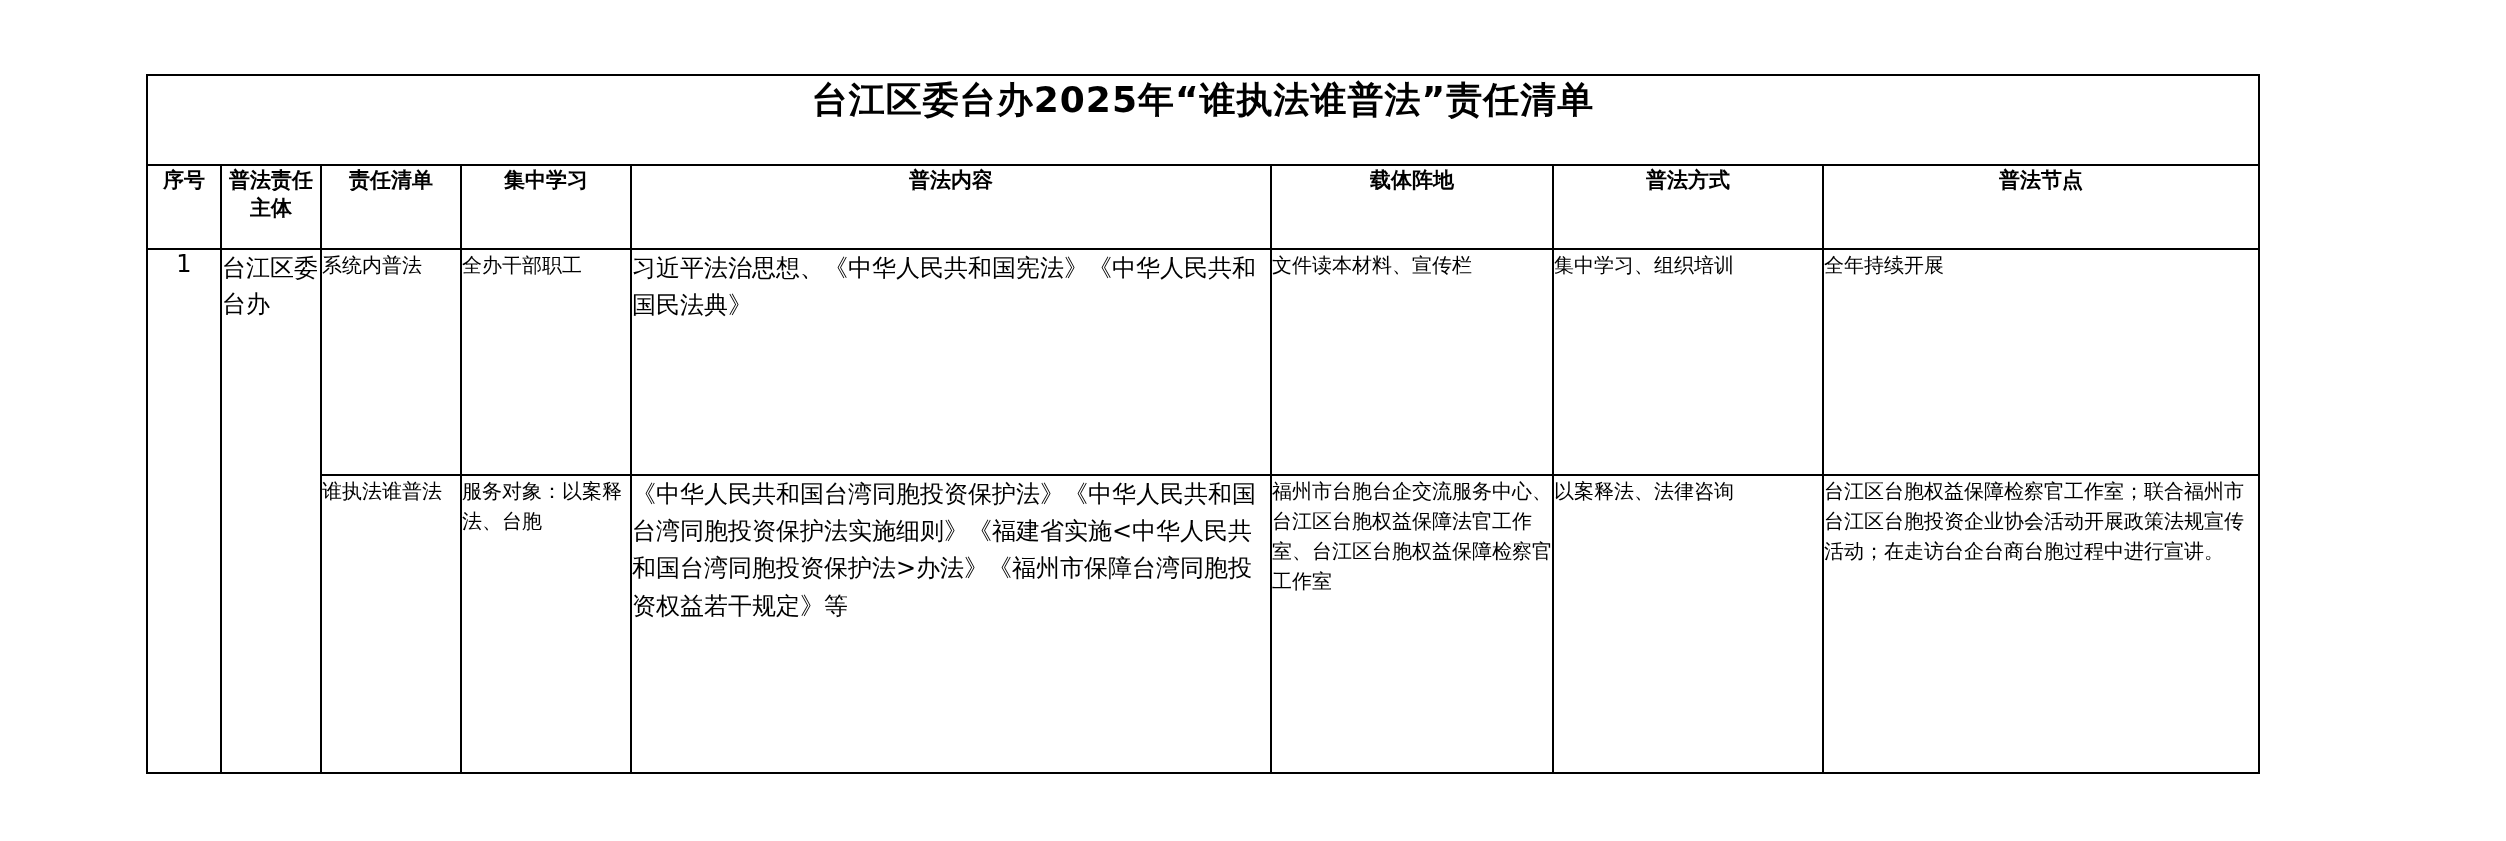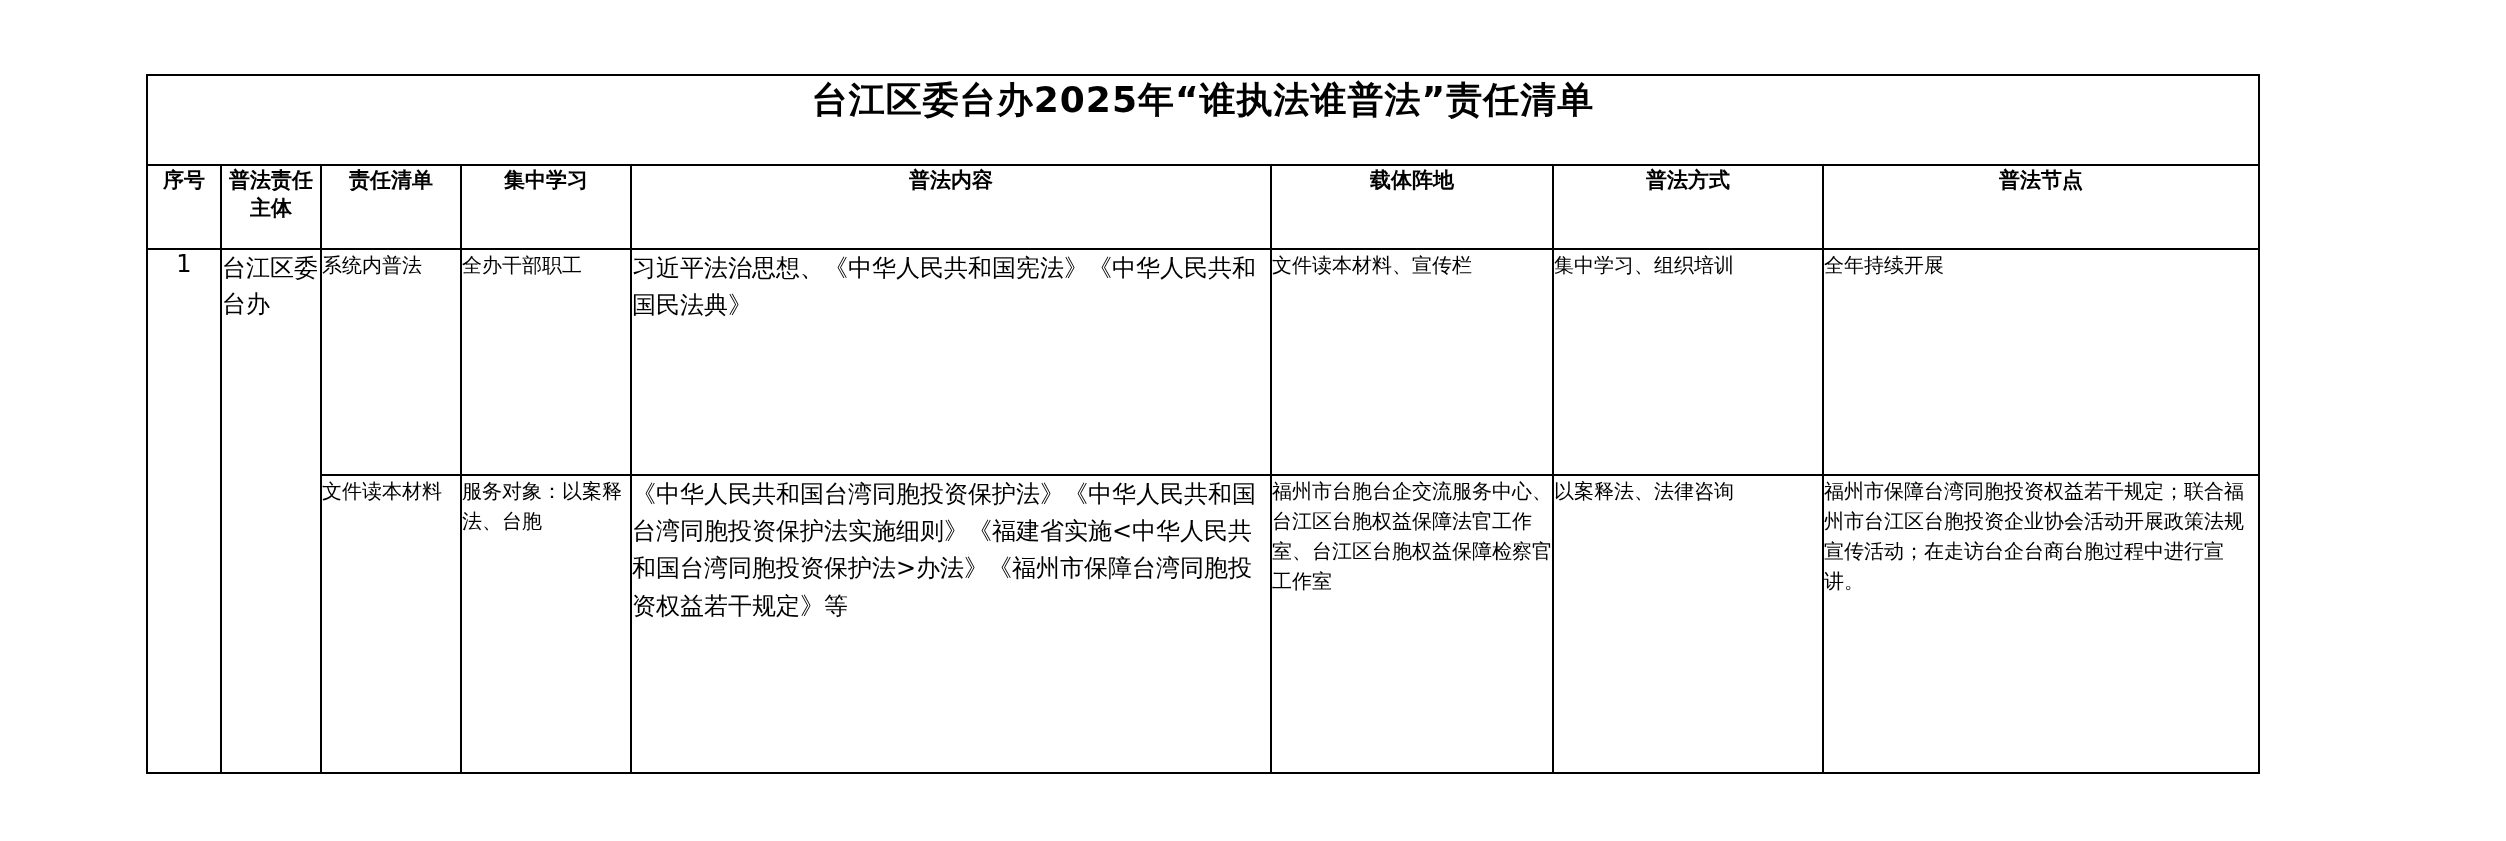--- a/index.html
+++ b/index.html
@@ -112,22 +112,22 @@
         <td class="num-cell" rowspan="2">1</td>
         <td class="subject-cell" rowspan="2">台江区委台办</td>
         <td class="cell cell-mid">系统内普法</td>
         <td class="cell cell-mid">全办干部职工</td>
         <td class="content-cell">习近平法治思想、《中华人民共和国宪法》《中华人民共和国民法典》</td>
         <td class="cell cell-mid">文件读本材料、宣传栏</td>
         <td class="cell cell-mid">集中学习、组织培训</td>
         <td class="cell cell-mid">全年持续开展</td>
       </tr>
       <tr class="row2">
-        <td class="cell cell-mid">文件读本材料</td>
+        <td class="cell cell-mid">谁执法谁普法</td>
         <td class="cell cell-mid">服务对象：以案释法、台胞</td>
         <td class="content-cell">《中华人民共和国台湾同胞投资保护法》《中华人民共和国台湾同胞投资保护法实施细则》《福建省实施&lt;中华人民共和国台湾同胞投资保护法&gt;办法》《福州市保障台湾同胞投资权益若干规定》等</td>
         <td class="cell cell-mid">福州市台胞台企交流服务中心、台江区台胞权益保障法官工作室、台江区台胞权益保障检察官工作室</td>
         <td class="cell cell-mid">以案释法、法律咨询</td>
-        <td class="cell cell-mid">福州市保障台湾同胞投资权益若干规定；联合福州市台江区台胞投资企业协会活动开展政策法规宣传活动；在走访台企台商台胞过程中进行宣讲。</td>
+        <td class="cell cell-mid">台江区台胞权益保障检察官工作室；联合福州市台江区台胞投资企业协会活动开展政策法规宣传活动；在走访台企台商台胞过程中进行宣讲。</td>
       </tr>
     </tbody>
   </table>
 </div>
 
 </body></html>

